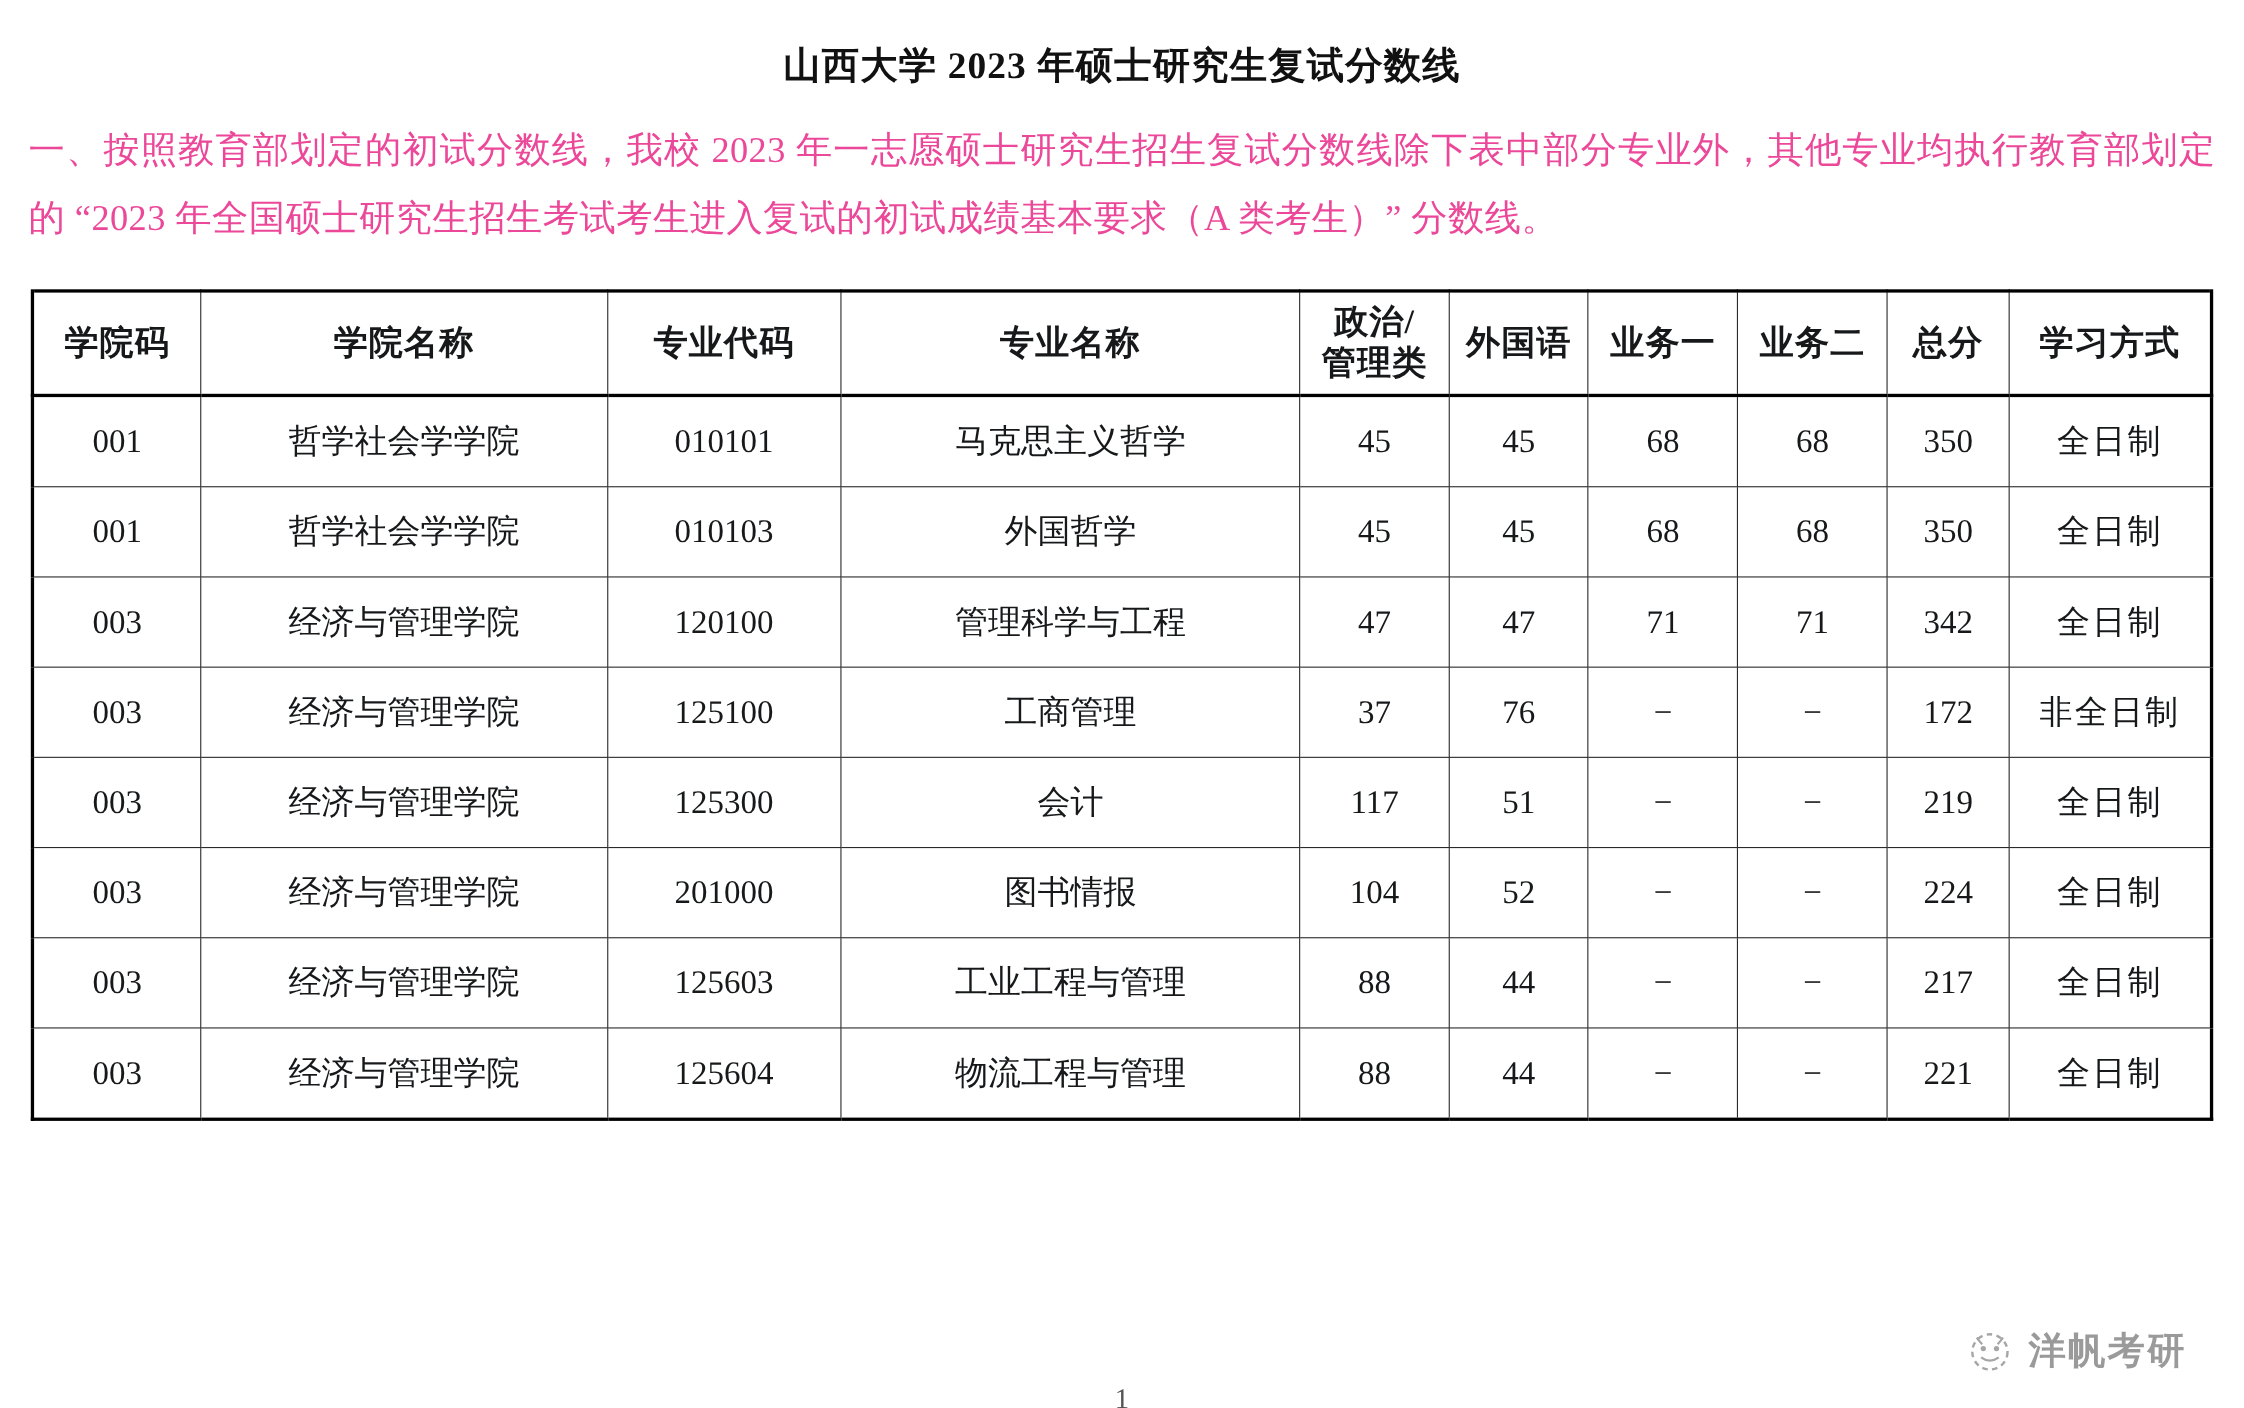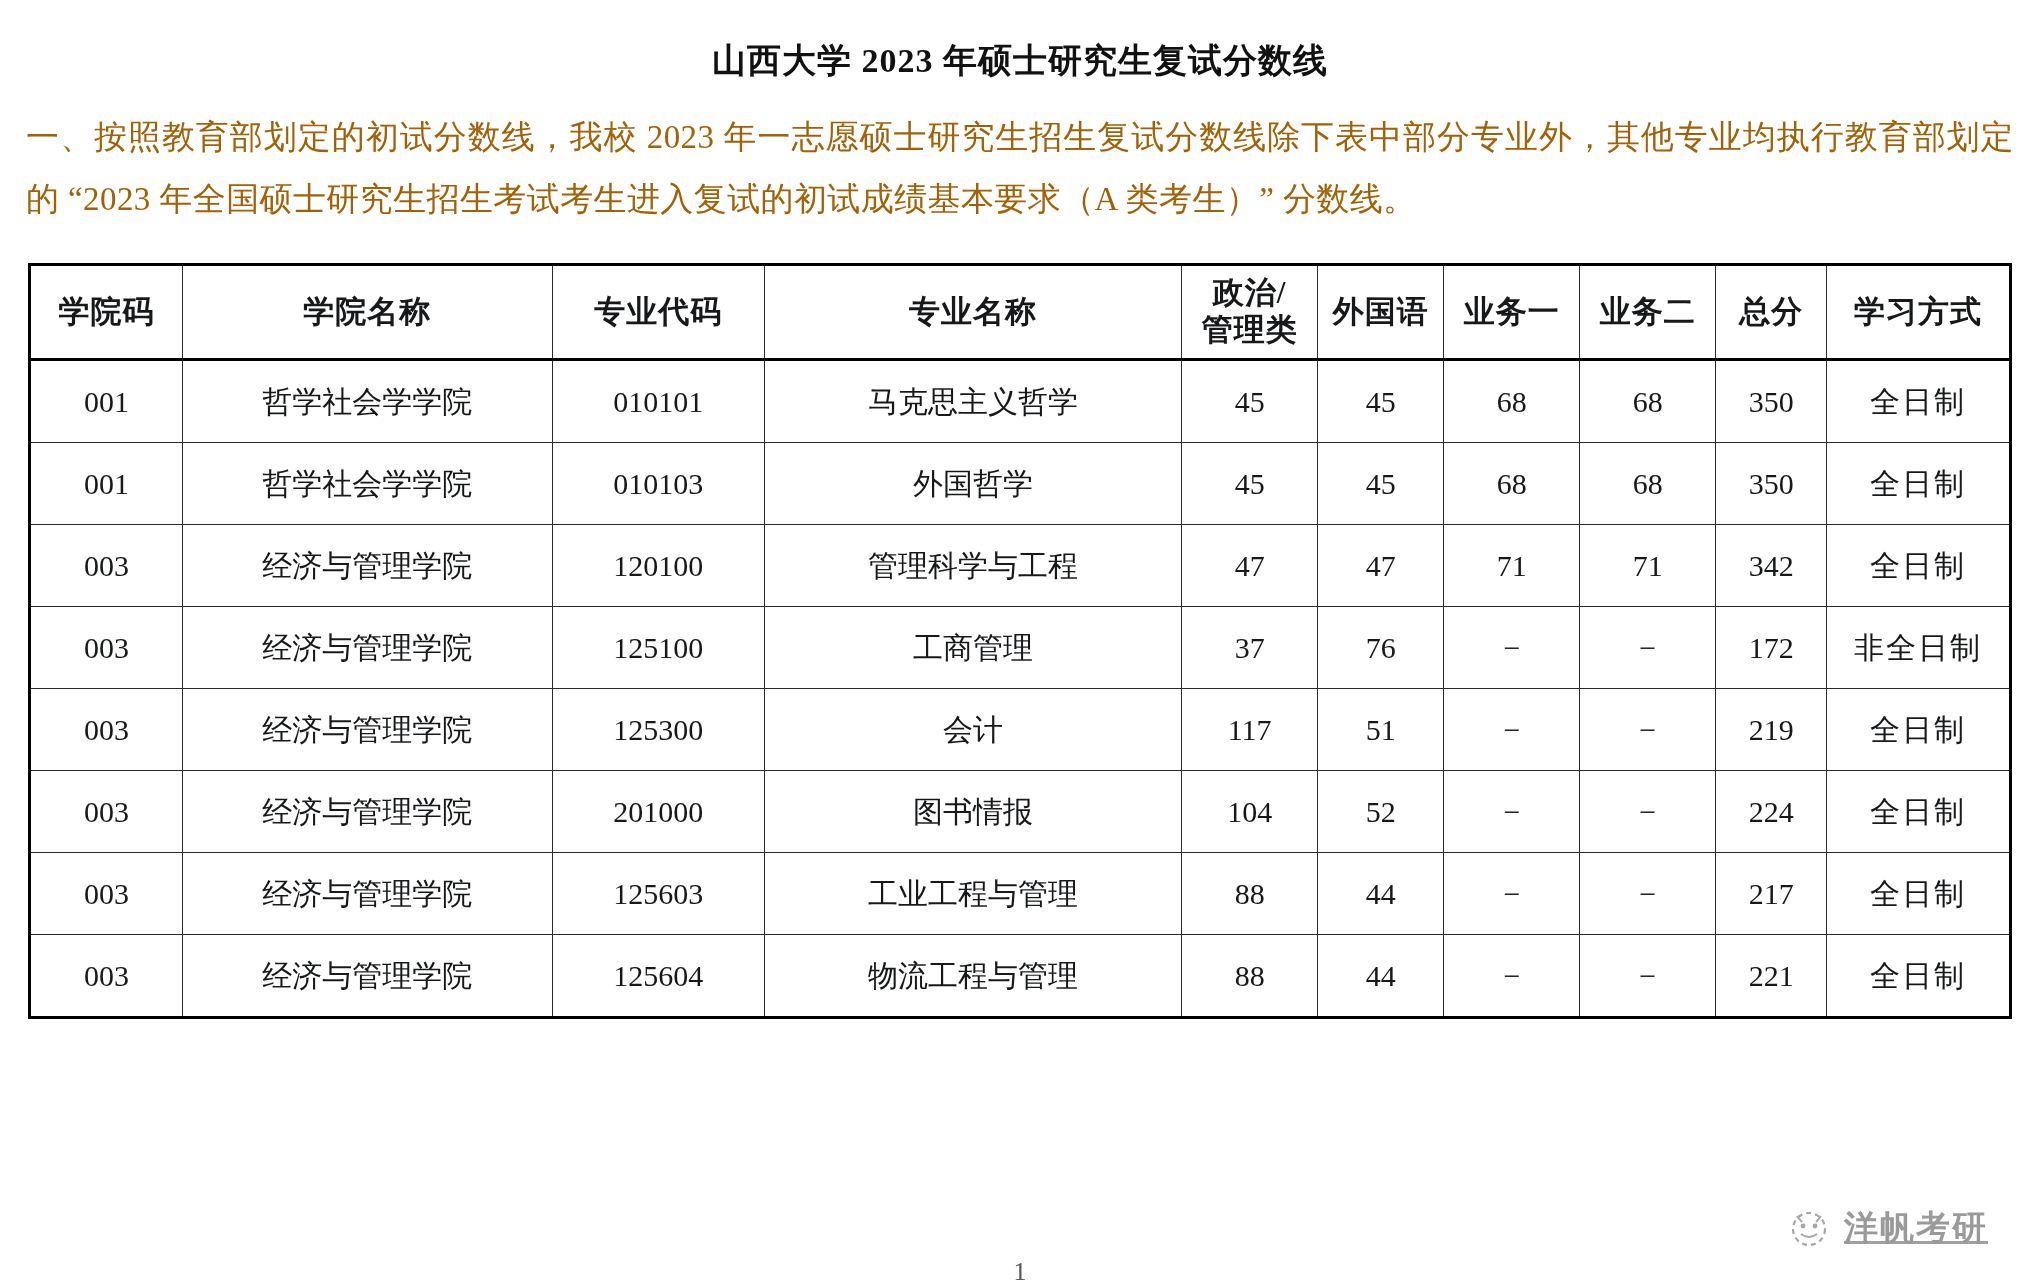--- a/index.html
+++ b/index.html
@@ -36,21 +36,21 @@
     font-family: "Liberation Serif", "DejaVu Serif", serif;
   }
 
   
   .intro {
     margin-top: 26px;
     font-size: 33px;
     line-height: 62px;
     text-align: justify;
     text-justify: inter-ideograph;
-    color: #a16207;
+    color: #ec4899;
     letter-spacing: 0.4px;
   }
 
   
   .table-wrap {
     margin-top: 22px;
     padding: 0 2px;
   }
   table.score-table {
     border-collapse: collapse;
@@ -106,21 +106,20 @@
   .watermark {
     position: absolute;
     right: 52px;
     bottom: 52px;
     display: flex;
     align-items: center;
     gap: 12px;
     opacity: 0.52;
     pointer-events: none;
     color: #4a4a4a;
-    text-decoration: underline;
   }
   .watermark .wm-logo {
     width: 46px;
     height: 46px;
     flex: 0 0 auto;
   }
   .watermark .wm-text {
     font-size: 34px;
     font-weight: bold;
     letter-spacing: 2px;

